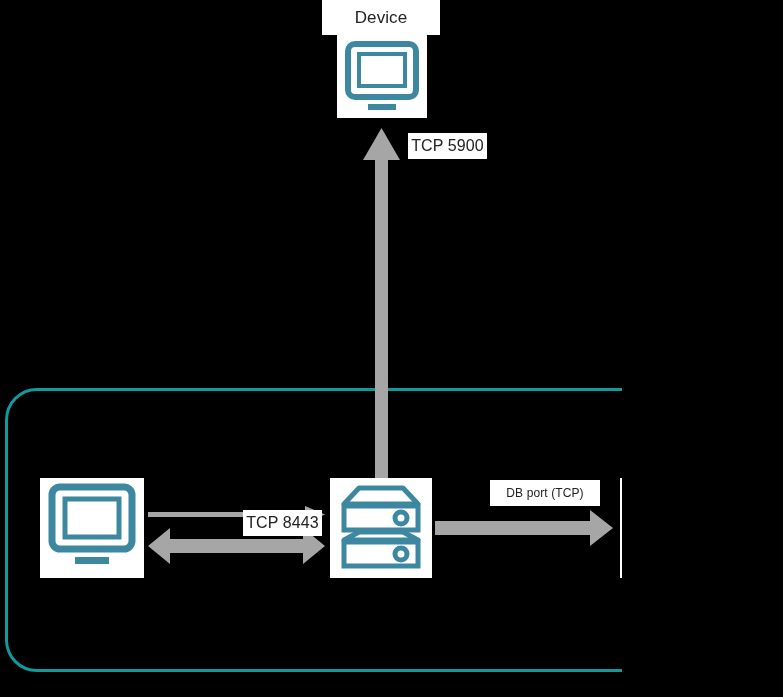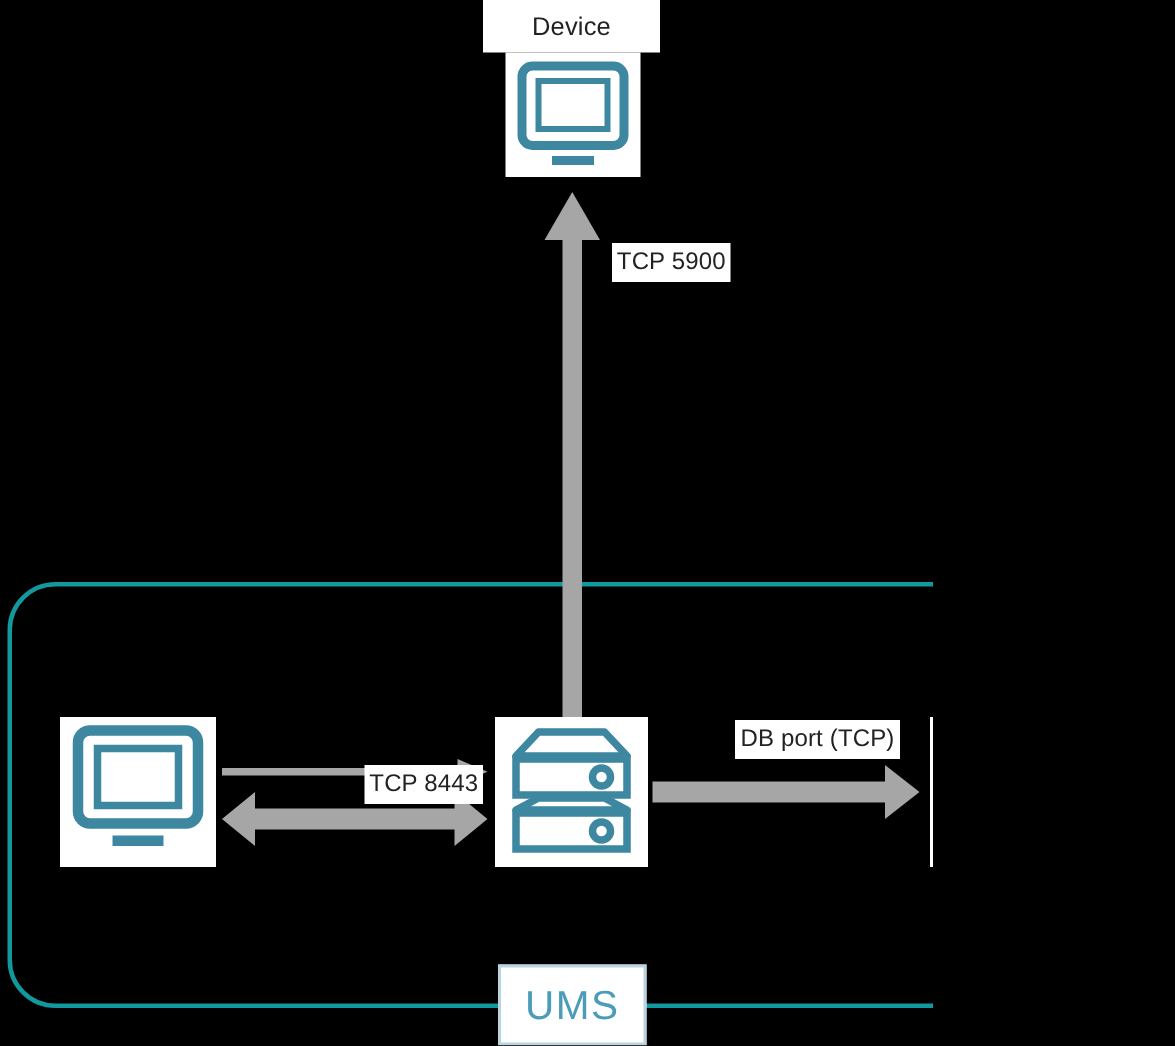--- a/index.html
+++ b/index.html
@@ -108,21 +108,21 @@
   <div class="label-chip" style="left:322px; top:0px; width:118px; height:35px;">Device</div>
 
   <div class="icon-tile" style="left:337px; top:35px; width:90px; height:83px;">
     <svg width="90" height="83" viewBox="0 0 90 83" xmlns="http://www.w3.org/2000/svg">
       <rect x="11" y="9" width="68" height="53" rx="7" ry="7" fill="none" stroke="#3d87a0" stroke-width="6"></rect>
       <rect x="22" y="19" width="46" height="32" fill="none" stroke="#3d87a0" stroke-width="4"></rect>
       <rect x="31" y="69" width="28" height="6" fill="#3d87a0"></rect>
     </svg>
   </div>
 
-  <div class="label-chip" style="left:408px; top:133px; width:79px; height:26px; font-size:16px;margin-top:29px;">TCP 5900</div>
+  <div class="label-chip" style="left:408px; top:133px; width:79px; height:26px; font-size:16px;">TCP 5900</div>
 
   <div class="icon-tile" style="left:40px; top:478px; width:104px; height:100px;">
     <svg width="104" height="100" viewBox="0 0 104 100" xmlns="http://www.w3.org/2000/svg">
       <rect x="12" y="9" width="80" height="62" rx="8" ry="8" fill="none" stroke="#3d87a0" stroke-width="7"></rect>
       <rect x="25" y="21" width="54" height="38" fill="none" stroke="#3d87a0" stroke-width="5"></rect>
       <rect x="35" y="79" width="34" height="7" fill="#3d87a0"></rect>
     </svg>
   </div>
 
   <div class="label-chip" style="left:243px; top:462px; width:79px; height:26px; font-size:16px;margin-top:48px;">TCP 8443</div>
@@ -135,34 +135,33 @@
       <rect x="14" y="28" width="74" height="24" fill="none" stroke="#3d87a0" stroke-width="5"></rect>
       <circle cx="71" cy="40" r="6" fill="none" stroke="#3d87a0" stroke-width="5"></circle>
 
       <path d="M14 62 L29 54 L73 54 L88 62 Z" fill="none" stroke="#3d87a0" stroke-width="5" stroke-linejoin="round"></path>
 
       <rect x="14" y="64" width="74" height="24" fill="none" stroke="#3d87a0" stroke-width="5"></rect>
       <circle cx="71" cy="76" r="6" fill="none" stroke="#3d87a0" stroke-width="5"></circle>
     </svg>
   </div>
 
-  <div class="label-chip" style="left:490px; top:480px; width:110px; height:26px; font-size:16px;">DB port (TCP)</div>
+  <div class="label-chip" style="left:490px; top:480px; width:110px; height:26px; font-size:12px;">DB port (TCP)</div>
 
   <div class="icon-tile" style="left:620px; top:478px; width:98px; height:100px;">
     <svg width="98" height="100" viewBox="0 0 98 100" xmlns="http://www.w3.org/2000/svg">
       <g fill="none" stroke="#3d87a0" stroke-width="5">
 
         <path d="M14 25 L14 75"></path>
         <path d="M84 25 L84 75"></path>
 
         <path d="M14 75 a35 13 0 0 0 70 0"></path>
 
         <path d="M14 58 a35 13 0 0 0 70 0"></path>
         <path d="M14 41 a35 13 0 0 0 70 0"></path>
 
         <ellipse cx="49" cy="25" rx="35" ry="14"></ellipse>
       </g>
     </svg>
   </div>
 
-  <div id="ums-badge">UMS</div>
 
 </div>
 
 </body></html>

